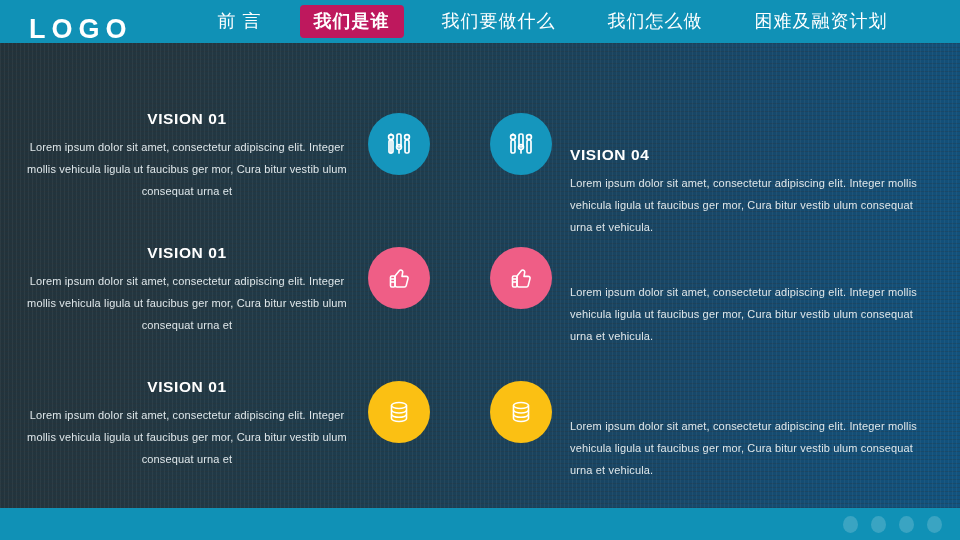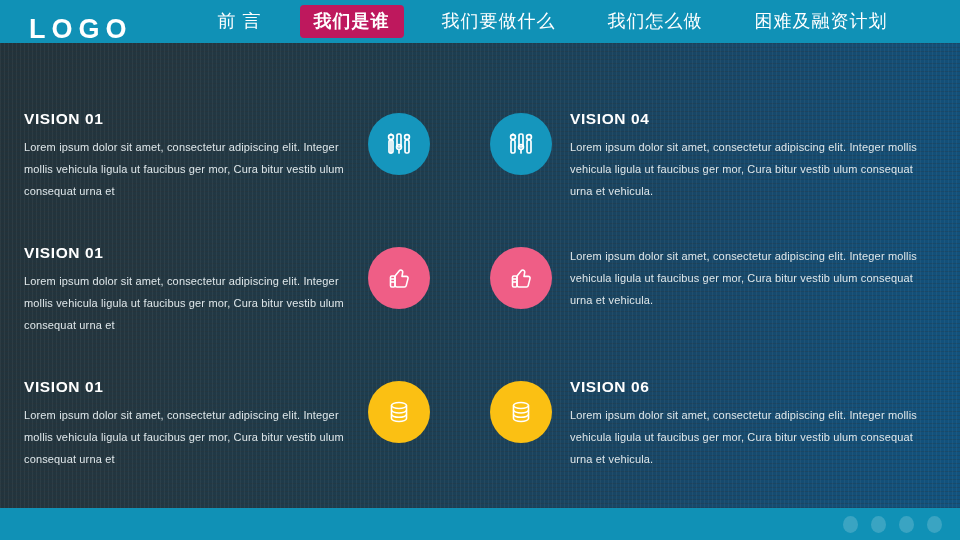--- a/index.html
+++ b/index.html
@@ -91,22 +91,22 @@
 
   .cell {
     display: flex;
     width: 480px;
     box-sizing: border-box;
   }
   .cell.left  { padding-left: 24px;  padding-right: 50px; }
   .cell.right { padding-left: 10px;  padding-right: 30px; }
 
   .texts { flex: 1 1 auto; }
-  .texts.ta-right { text-align: left; }
-  .texts.ta-left  { text-align: left; }
+  .texts.ta-right { text-align: center; }
+  .texts.ta-left  { text-align: left; margin-top: 36px; }
 
   .vtitle {
     color: #ffffff;
     font-size: 15.5px;
     font-weight: bold;
     letter-spacing: 0.6px;
     margin: 0 0 9px 0;
     line-height: 1;
   }
   .vbody {
@@ -290,21 +290,20 @@
           <div class="circle" style="background:#fbc013">
             <svg width="28" height="28" viewBox="0 0 28 28" fill="none" stroke="#ffffff" stroke-width="1.6">
               <ellipse cx="14" cy="7.5" rx="7.5" ry="3"></ellipse>
               <path d="M6.5 7.5 L6.5 20.5 C6.5 22.15 9.86 23.5 14 23.5 C18.14 23.5 21.5 22.15 21.5 20.5 L21.5 7.5"></path>
               <path d="M6.5 12 C6.5 13.65 9.86 15 14 15 C18.14 15 21.5 13.65 21.5 12"></path>
               <path d="M6.5 16.3 C6.5 17.95 9.86 19.3 14 19.3 C18.14 19.3 21.5 17.95 21.5 16.3"></path>
             </svg>
           </div>
         </div>
         <div class="texts ta-left">
-          <p class="vtitle">VISION 06</p>
           <p class="vbody">Lorem ipsum dolor sit amet, consectetur adipiscing elit. Integer mollis vehicula ligula ut faucibus ger mor, Cura bitur vestib ulum consequat urna et vehicula.</p>
         </div>
       </div>
 
     </div>
 
   </div>
 
   <div id="footer">
     <div id="dots">

